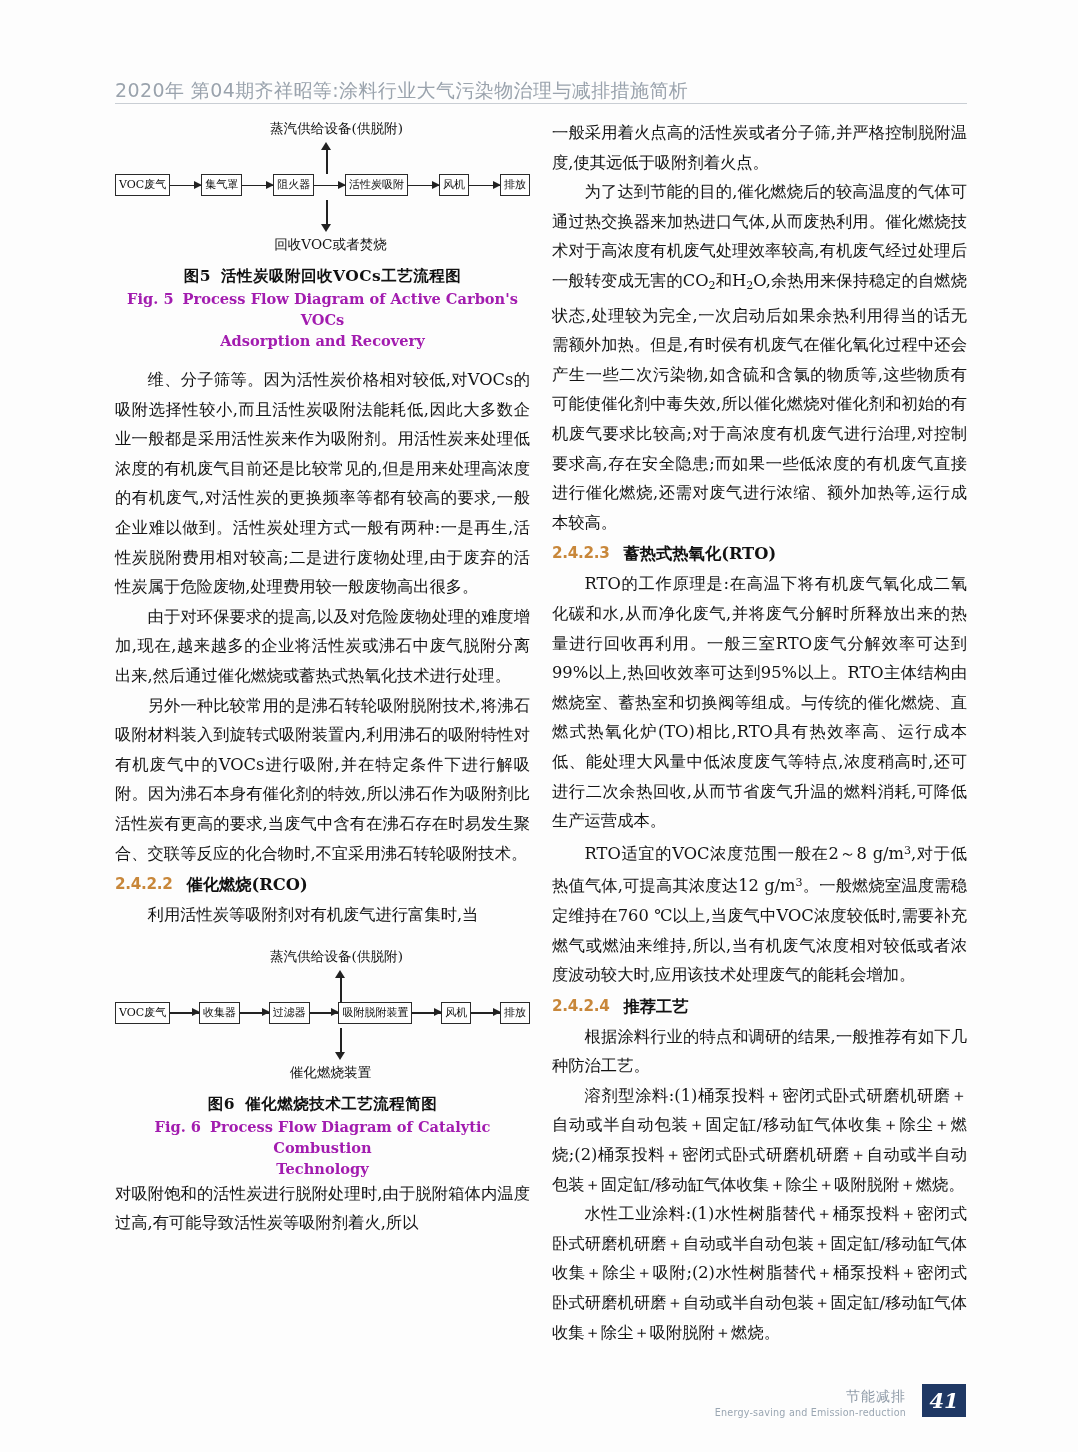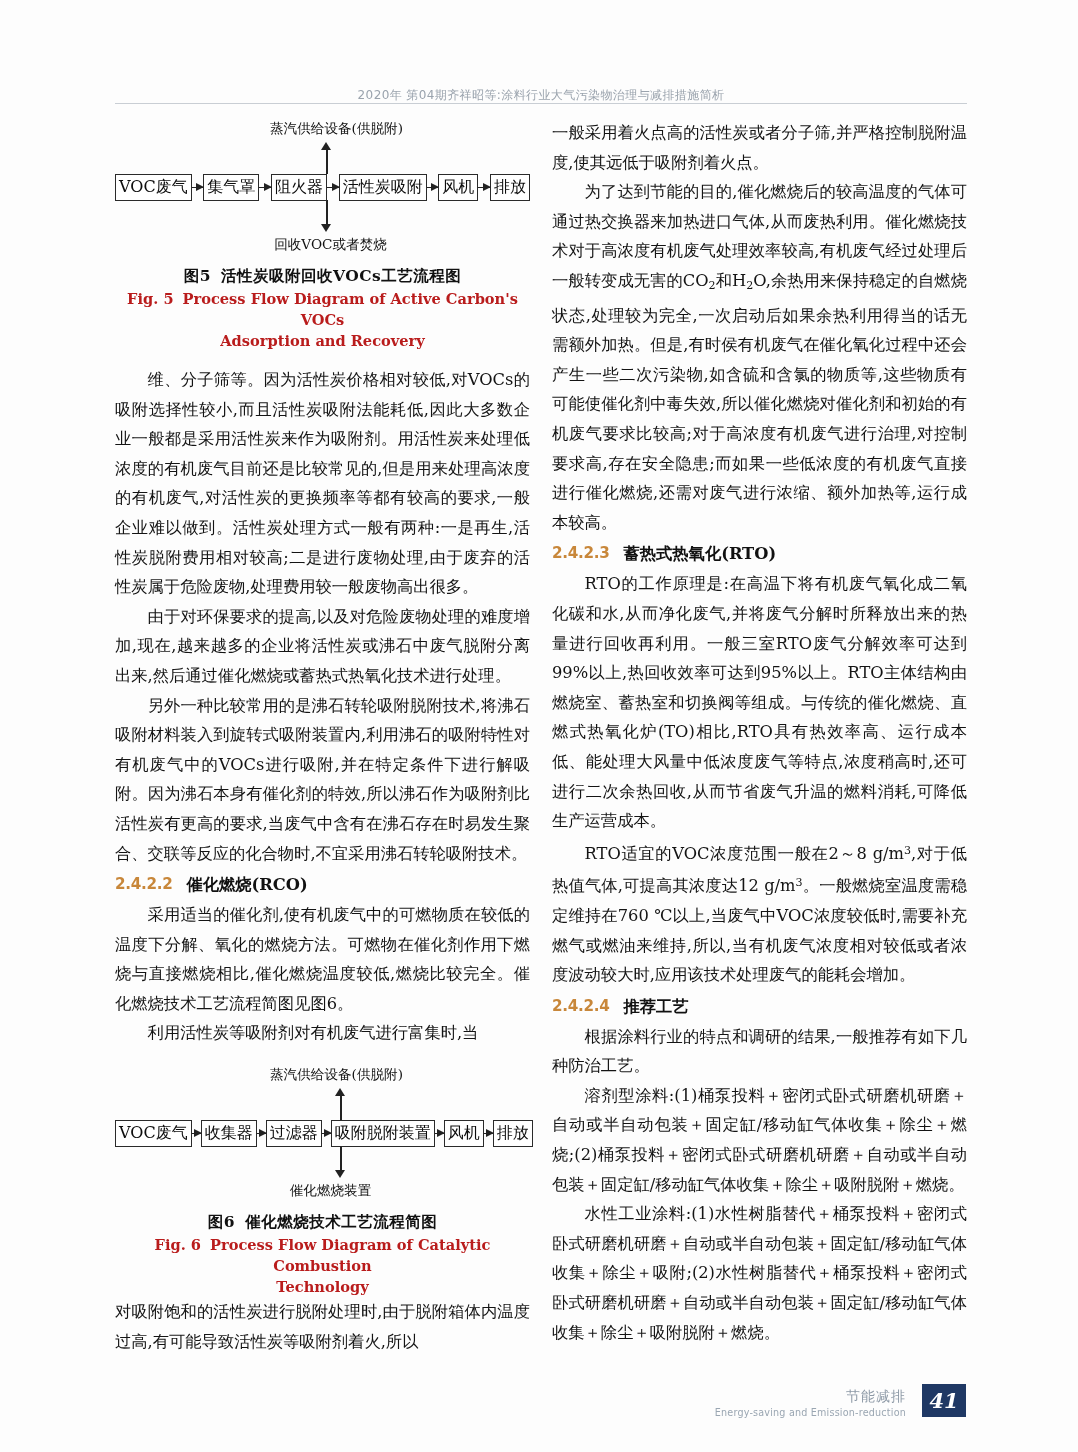--- a/index.html
+++ b/index.html
@@ -27,23 +27,23 @@
   }
 
   
   .running-head {
     position: absolute;
     left: 115px;
     top: 74px;
     width: 852px;
     height: 30px;
     display: flex;
-    justify-content: center;
+    justify-content: flex-start;
     align-items: flex-end;
-    font-size: 12px;
+    font-size: 19px;
     color: #9aa3ad;
     letter-spacing: .4px;
     font-family: "DejaVu Sans", sans-serif;
   }
   .running-head .rh-left { white-space: nowrap; }
   .running-head .rh-right { white-space: nowrap; }
 
   .head-rule {
     position: absolute;
     left: 115px;
@@ -140,21 +140,21 @@
     top: 56px;
     left: 0;
     width: 415px;
     display: flex;
     align-items: center;
   }
   .node {
     border: 1.3px solid #2a2a2a;
     background: #fff;
     font-family: "DejaVu Serif", serif;
-    font-size: 16px;
+    font-size: 11px;
     line-height: 1;
     padding: 4px 3px 5px 3px;
     white-space: nowrap;
     color: #0d0d0d;
   }
   .h-arrow {
     flex: 1 1 auto;
     position: relative;
     height: 9px;
     min-width: 9px;
@@ -189,21 +189,21 @@
     line-height: 24px;
     letter-spacing: .5px;
     color: #111;
   }
   .fig-caption .cn .figno { margin-right: 10px; }
   .fig-caption .en {
     font-family: "DejaVu Serif", serif;
     font-weight: bold;
     font-size: 14.6px;
     line-height: 21px;
-    color: #b91c1c;
+    color: #a21caf;
     padding: 0 4px;
   }
   .fig-caption .en .figno { margin-right: 9px; }
 
   
   .footer {
     position: absolute;
     right: 112px;
     bottom: 34px;
     display: flex;
@@ -291,21 +291,20 @@
 
     <p class="body" style="margin-top:14px;">维、分子筛等。因为活性炭价格相对较低,对VOCs的吸附选择性较小,而且活性炭吸附法能耗低,因此大多数企业一般都是采用活性炭来作为吸附剂。用活性炭来处理低浓度的有机废气目前还是比较常见的,但是用来处理高浓度的有机废气,对活性炭的更换频率等都有较高的要求,一般企业难以做到。活性炭处理方式一般有两种:一是再生,活性炭脱附费用相对较高;二是进行废物处理,由于废弃的活性炭属于危险废物,处理费用较一般废物高出很多。</p>
     <p class="body">由于对环保要求的提高,以及对危险废物处理的难度增加,现在,越来越多的企业将活性炭或沸石中废气脱附分离出来,然后通过催化燃烧或蓄热式热氧化技术进行处理。</p>
     <p class="body">另外一种比较常用的是沸石转轮吸附脱附技术,将沸石吸附材料装入到旋转式吸附装置内,利用沸石的吸附特性对有机废气中的VOCs进行吸附,并在特定条件下进行解吸附。因为沸石本身有催化剂的特效,所以沸石作为吸附剂比活性炭有更高的要求,当废气中含有在沸石存在时易发生聚合、交联等反应的化合物时,不宜采用沸石转轮吸附技术。</p>
 
     <div class="sec-head">
       <span class="sec-num">2.4.2.2</span>
       <span class="sec-title">催化燃烧(RCO)</span>
     </div>
 
-    <p class="body">采用适当的催化剂,使有机废气中的可燃物质在较低的温度下分解、氧化的燃烧方法。可燃物在催化剂作用下燃烧与直接燃烧相比,催化燃烧温度较低,燃烧比较完全。催化燃烧技术工艺流程简图见图6。</p>
     <p class="body">利用活性炭等吸附剂对有机废气进行富集时,当</p>
 
     <div class="figure" style="margin-top:16px;">
       <div class="flow">
         <div class="flow-top-label">蒸汽供给设备(供脱附)</div>
         <div class="v-line" style="left:225px; top:30px; height:26px;"></div>
         <div class="arrow-up" style="left:220px; top:24px;"></div>
         <div class="v-line" style="left:225px; top:82px; height:26px;"></div>
         <div class="arrow-down" style="left:220px; top:106px;"></div>
 

